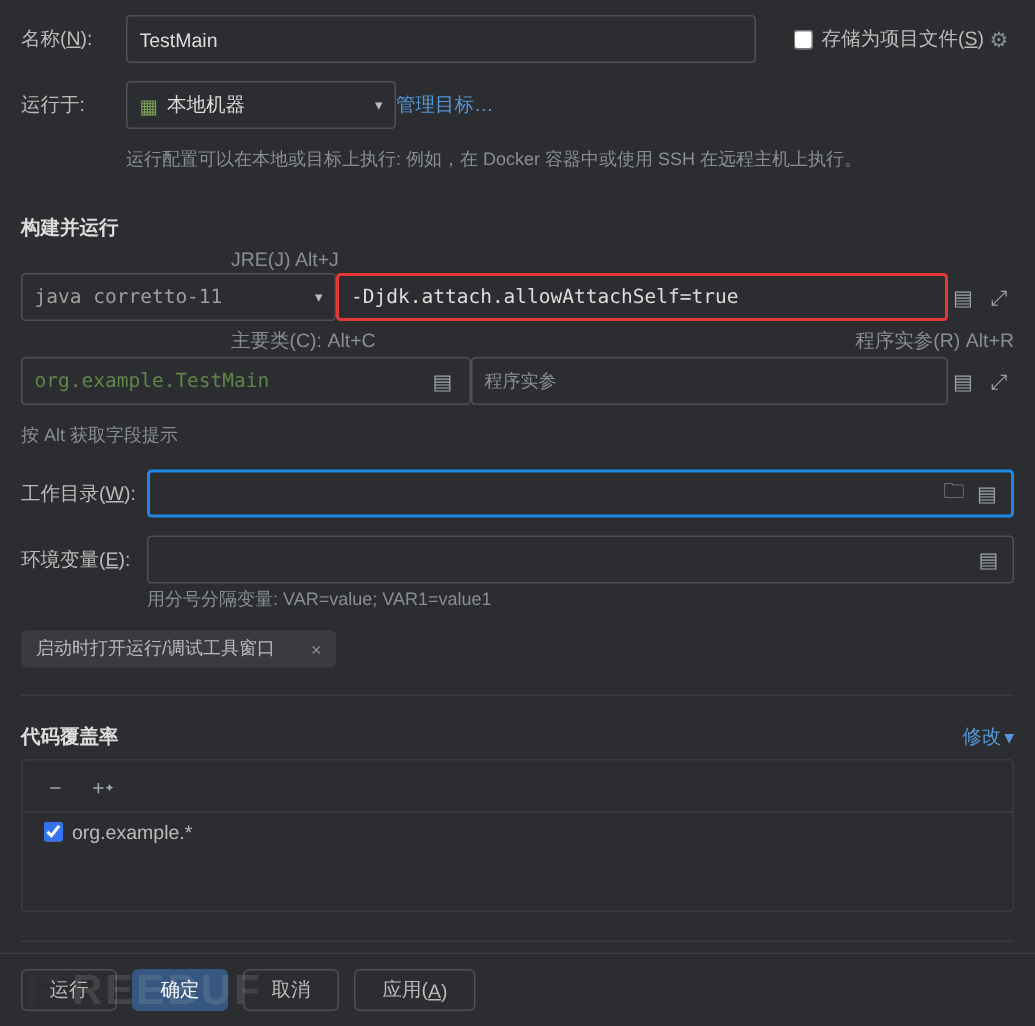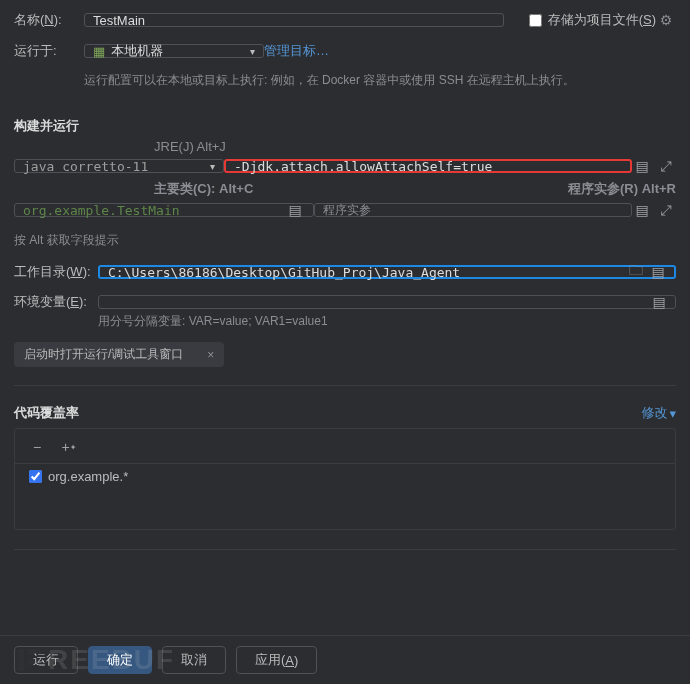--- a/index.html
+++ b/index.html
@@ -14,21 +14,21 @@
     position: relative;
   }
   .content { padding: 10px 14px 0 14px; }
   .row { display: flex; align-items: center; margin-bottom: 12px; gap: 0; }
   .lbl { flex: 0 0 70px; color: #bbbbbb; }
   .lbl u { text-decoration: underline; }
   .input, .combo {
     background: #2b2d30;
     border: 1px solid #4e5157;
     color: #dcdcdc;
-    height: 14px;
+    height: 32px;
     padding: 0 8px;
     display: flex;
     align-items: center;
     border-radius: 3px;
   }
   .combo { position: relative; }
   .combo .chev { margin-left: auto; color: #bbbbbb; font-size: 10px; }
   .link { color: #5596d6; cursor: pointer; }
   .hint { color: #8a8d93; font-size: 12px; }
   .section-title { font-weight: bold; color: #dcdcdc; margin: 16px 0 4px; }
@@ -139,21 +139,21 @@
     </div>
     <div class="input flex1 red-box">
       <span class="mono" style="color:#dcdcdc">-Djdk.attach.allowAttachSelf=true</span>
     </div>
     <div class="iconset">
       <span class="icon-btn">▤</span>
       <span class="icon-btn">⤢</span>
     </div>
   </div>
 
-  <div class="row" style="margin-bottom:2px;font-weight:bold;">
+  <div class="row" style="margin-bottom:2px;">
     <div style="flex:0 0 210px"></div>
     <span class="small-label" style="margin-left:-70px">主要类(C): Alt+C</span>
     <div style="flex:1"></div>
     <span class="small-label">程序实参(R) Alt+R</span>
   </div>
 
   <div class="row">
     <div class="input" style="width:300px">
       <span class="mono green">org.example.TestMain</span>
       <span style="margin-left:auto" class="icon-btn">▤</span>
@@ -167,21 +167,20 @@
     </div>
   </div>
 
   <div class="hint" style="margin-bottom:14px">按 Alt 获取字段提示</div>
 
   <div class="row">
     <div class="lbl" style="flex:0 0 84px">
       <span>工作目录(</span><u>W</u><span>):</span>
     </div>
     <div class="input flex1 blue-box" style="position:relative">
-      <span class="mono" style="color:#dcdcdc">C:\Users\86186\Desktop\GitHub_Proj\Java_Agent</span>
       <span style="position:absolute;right:28px" class="icon-btn">🗀</span>
       <span style="position:absolute;right:6px" class="icon-btn">▤</span>
     </div>
   </div>
 
   <div class="row" style="margin-bottom:2px;">
     <div class="lbl" style="flex:0 0 84px">
       <span>环境变量(</span><u>E</u><span>):</span>
     </div>
     <div class="input flex1" style="position:relative">

